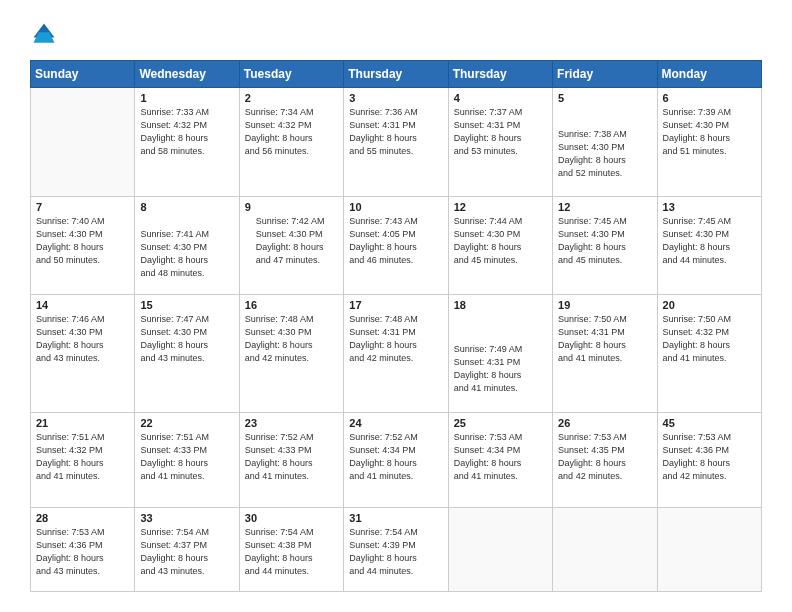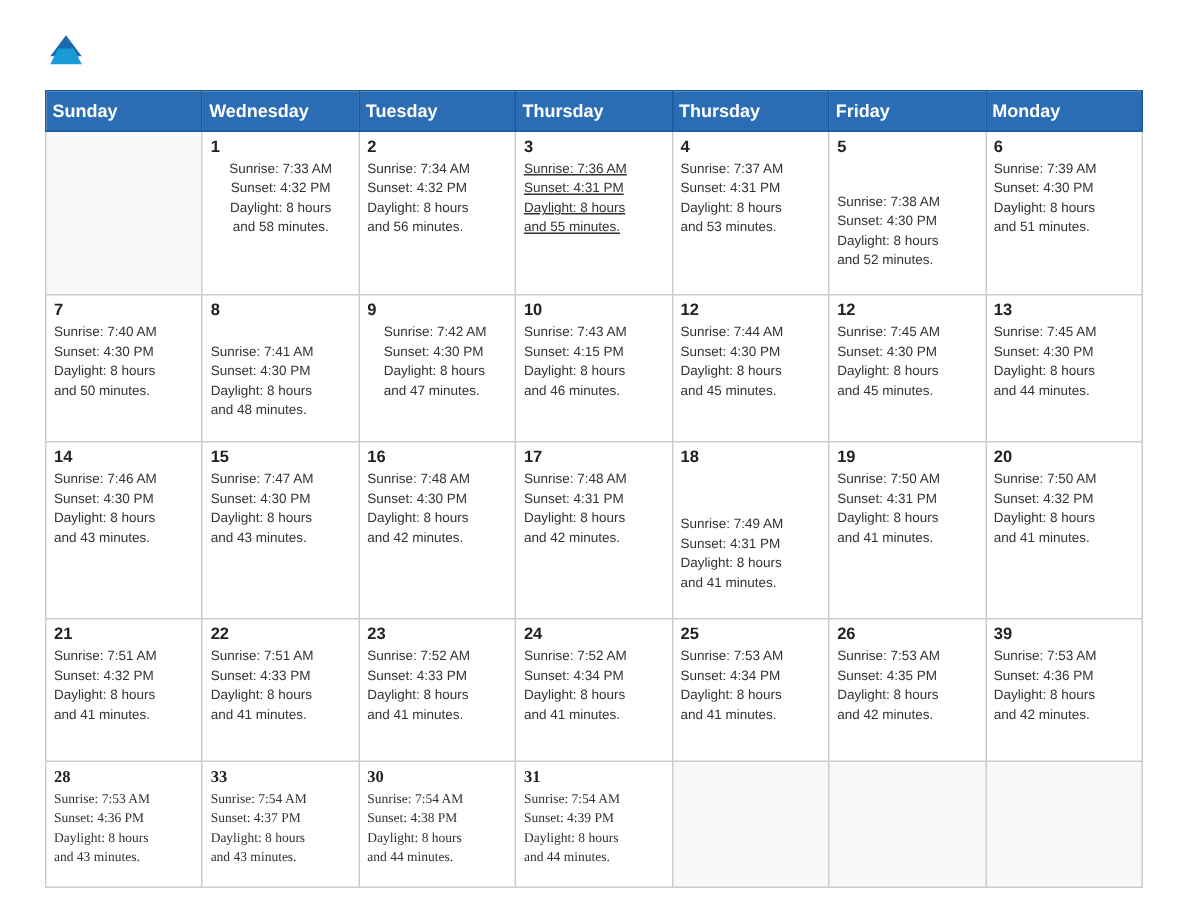--- a/index.html
+++ b/index.html
@@ -86,21 +86,20 @@
       color: #222;
       margin-bottom: 2px;
     }
     .day-info {
       font-size: 9px;
       line-height: 1.45;
       color: #333;
     }
     .last-row td {
       height: 75px;
-      font-family: Liberation Serif, serif;
     }
   </style>
 </head>
 <body>
 
 <div class="page">
   <div class="header">
     <div class="logo">
       <svg class="logo-icon" viewBox="0 0 32 32" xmlns="http://www.w3.org/2000/svg">
         <polygon points="16,4 28,20 4,20" fill="#1a6aad"></polygon>
@@ -127,35 +126,35 @@
           <th>Thursday</th>
           <th>Friday</th>
           <th>Monday</th>
         </tr>
     </thead>
     <tbody>
     <tr>
           <td class="empty"></td>
           <td>
             <div class="day-num">1</div>
-            <div class="day-info" style="white-space: pre-line; text-align: center;">Sunrise: 7:33 AM
+            <div class="day-info" style="white-space: pre-line;">Sunrise: 7:33 AM
 Sunset: 4:32 PM
 Daylight: 8 hours
 and 58 minutes.</div>
           </td>
           <td>
             <div class="day-num">2</div>
             <div class="day-info" style="white-space: pre-line;">Sunrise: 7:34 AM
 Sunset: 4:32 PM
 Daylight: 8 hours
 and 56 minutes.</div>
           </td>
           <td>
             <div class="day-num">3</div>
-            <div class="day-info" style="white-space: pre-line; text-decoration: underline;">Sunrise: 7:36 AM
+            <div class="day-info" style="white-space: pre-line;">Sunrise: 7:36 AM
 Sunset: 4:31 PM
 Daylight: 8 hours
 and 55 minutes.</div>
           </td>
           <td>
             <div class="day-num">4</div>
             <div class="day-info" style="white-space: pre-line;">Sunrise: 7:37 AM
 Sunset: 4:31 PM
 Daylight: 8 hours
 and 53 minutes.</div>
@@ -193,21 +192,21 @@
           <td>
             <div class="day-num">9</div>
             <div class="day-info" style="white-space: pre-line; margin-left: 11px;">Sunrise: 7:42 AM
 Sunset: 4:30 PM
 Daylight: 8 hours
 and 47 minutes.</div>
           </td>
           <td>
             <div class="day-num">10</div>
             <div class="day-info" style="white-space: pre-line;">Sunrise: 7:43 AM
-Sunset: 4:15 PM
+Sunset: 4:05 PM
 Daylight: 8 hours
 and 46 minutes.</div>
           </td>
           <td>
             <div class="day-num">12</div>
             <div class="day-info" style="white-space: pre-line;">Sunrise: 7:44 AM
 Sunset: 4:30 PM
 Daylight: 8 hours
 and 45 minutes.</div>
           </td>
@@ -314,21 +313,21 @@
 and 41 minutes.</div>
           </td>
           <td>
             <div class="day-num">26</div>
             <div class="day-info" style="white-space: pre-line;">Sunrise: 7:53 AM
 Sunset: 4:35 PM
 Daylight: 8 hours
 and 42 minutes.</div>
           </td>
           <td>
-            <div class="day-num">39</div>
+            <div class="day-num">45</div>
             <div class="day-info" style="white-space: pre-line;">Sunrise: 7:53 AM
 Sunset: 4:36 PM
 Daylight: 8 hours
 and 42 minutes.</div>
           </td>
         </tr>
         <tr class="last-row">
           <td>
             <div class="day-num">28</div>
             <div class="day-info" style="white-space: pre-line;">Sunrise: 7:53 AM

